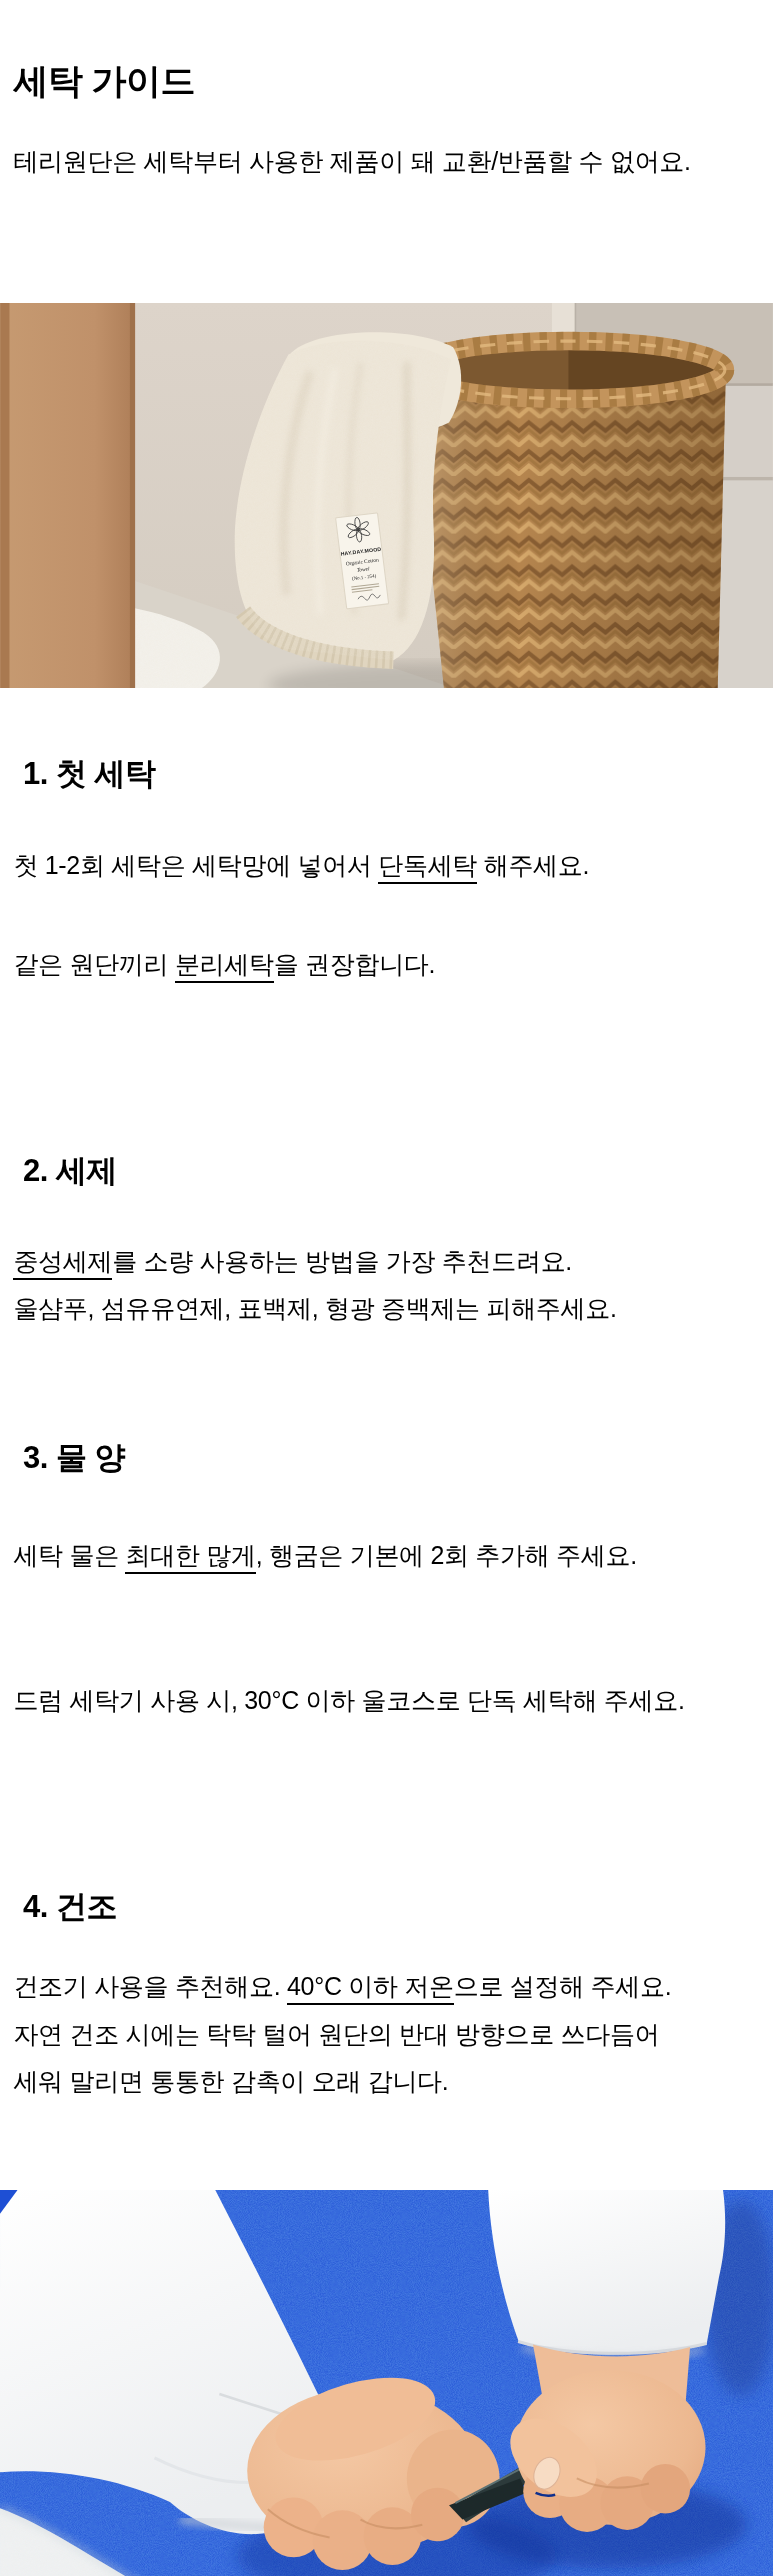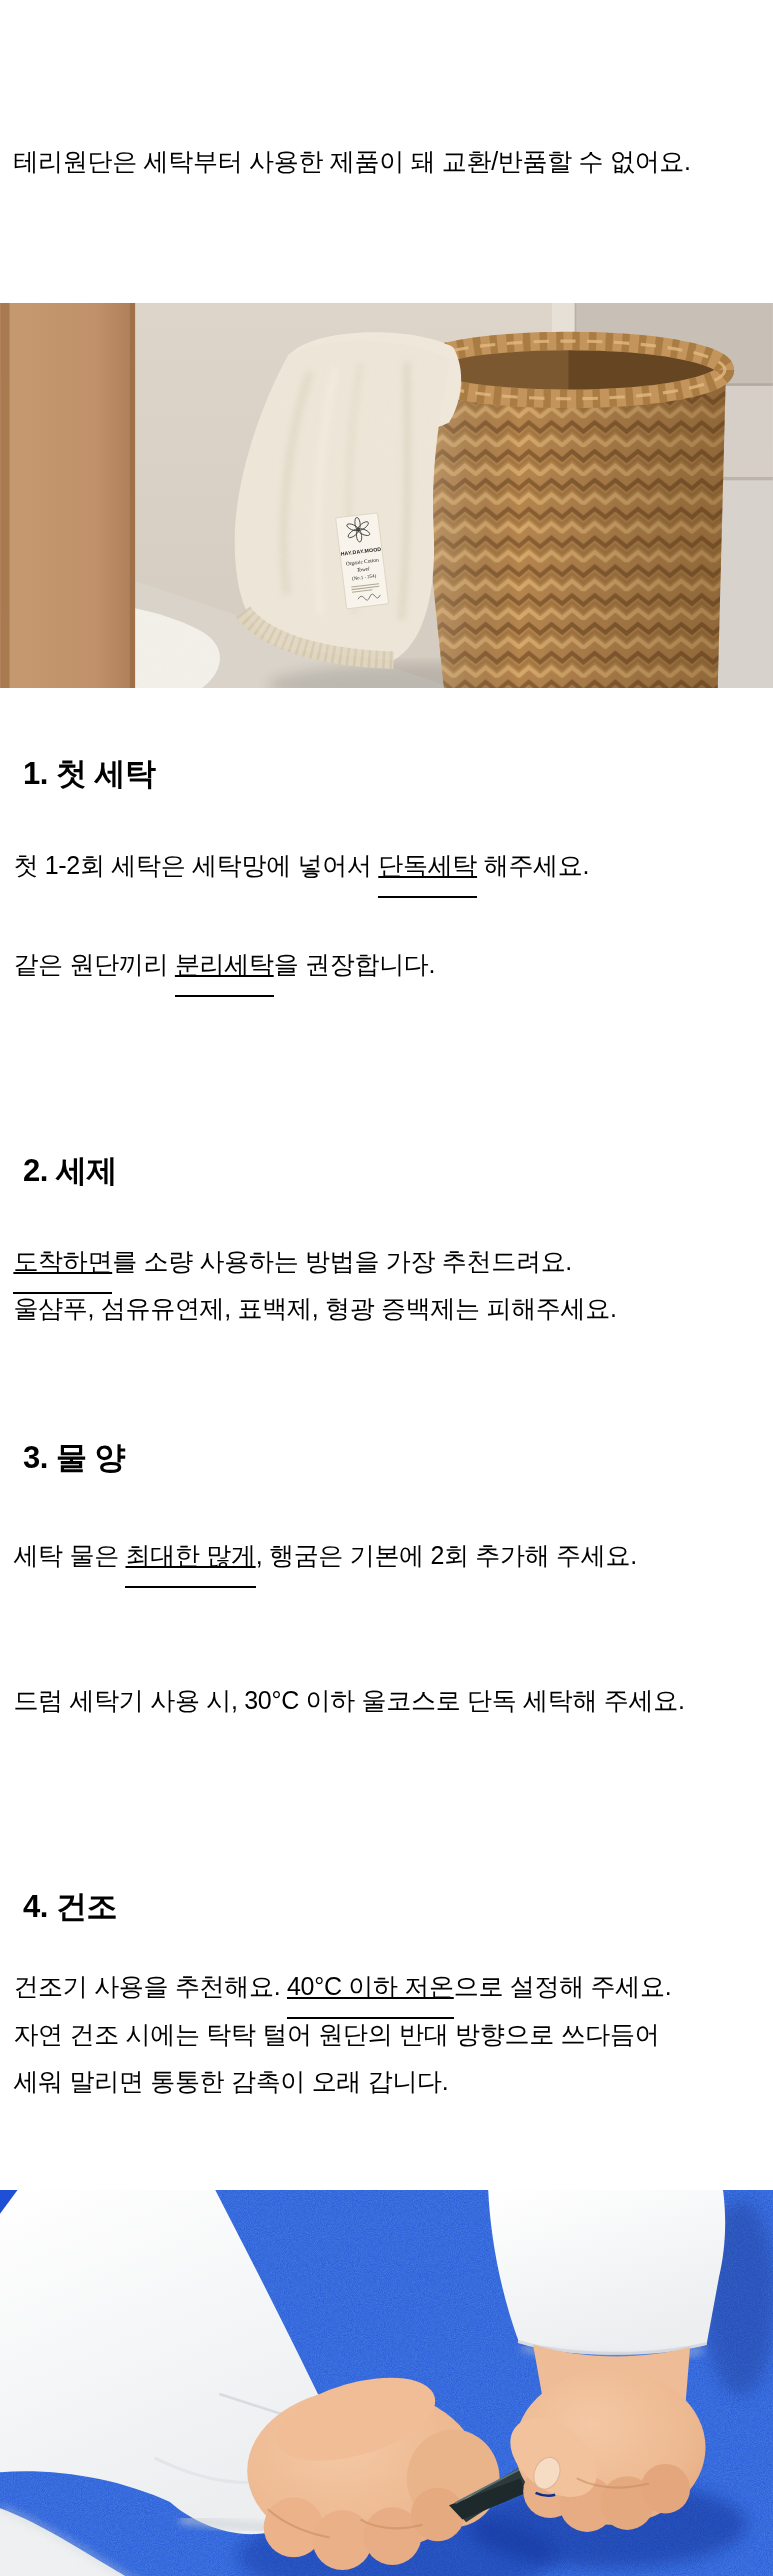--- a/index.html
+++ b/index.html
@@ -12,29 +12,30 @@
     letter-spacing:-0.5px;white-space:nowrap;
   }
   .h{
     position:absolute;left:23px;font-size:31px;font-weight:800;
     letter-spacing:-0.5px;white-space:nowrap;text-align:right;
   }
   .line{
     position:absolute;left:13.4px;font-size:25px;font-weight:400;
     letter-spacing:-0.3px;white-space:nowrap;line-height:1.15;
   }
-  .u{border-bottom:2.6px solid #000;padding-bottom:17px;text-decoration:underline;}
+  .u{border-bottom:2.6px solid #000;padding-bottom:3px;}
   .photo{position:absolute;left:0;width:773px;overflow:hidden;}
   .photo svg{display:block;}
 </style>
 </head>
 <body>
 
 <div class="page">
 
+  <div class="title">세탁 가이드</div>
 
   <div class="line" style="top:147px">테리원단은 세탁부터 사용한 제품이 돼 교환/반품할 수 없어요.</div>
 
   <div class="photo" style="top:303px;height:385px">
     <svg width="773" height="385" viewBox="0 0 1501 748">
       <defs>
         <linearGradient id="wallGrad" x1="0" y1="0" x2="0" y2="1">
           <stop offset="0" stop-color="#ddd4ca"></stop>
             <stop offset="1" stop-color="#d4ccc1"></stop>
         </linearGradient>
@@ -142,21 +143,21 @@
         <path d="M 24,162 q 7,-10 13,0 q 5,9 11,-3 q 5,-8 10,2 q 4,7 10,-2" stroke="#555" stroke-width="1.4" fill="none"></path>
       </g>
     </svg>
   </div>
 
   <div class="h" style="top:753px">1. 첫 세탁</div>
   <div class="line" style="top:851px"><span>첫 1-2회 세탁은 세탁망에 넣어서 </span><span class="u">단독세탁</span><span> 해주세요.</span></div>
   <div class="line" style="top:950px"><span>같은 원단끼리 </span><span class="u">분리세탁</span><span>을 권장합니다.</span></div>
 
   <div class="h" style="top:1150px">2. 세제</div>
-  <div class="line" style="top:1247px"><span></span><span class="u">도착하면</span><span>를 소량 사용하는 방법을 가장 추천드려요.</span></div>
+  <div class="line" style="top:1247px"><span></span><span class="u">중성세제</span><span>를 소량 사용하는 방법을 가장 추천드려요.</span></div>
   <div class="line" style="top:1294px">울샴푸, 섬유유연제, 표백제, 형광 증백제는 피해주세요.</div>
 
   <div class="h" style="top:1437px">3. 물 양</div>
   <div class="line" style="top:1541px"><span>세탁 물은 </span><span class="u">최대한 많게</span><span>, 행굼은 기본에 2회 추가해 주세요.</span></div>
   <div class="line" style="top:1686px">드럼 세탁기 사용 시, 30°C 이하 울코스로 단독 세탁해 주세요.</div>
 
   <div class="h" style="top:1886px">4. 건조</div>
   <div class="line" style="top:1972px"><span>건조기 사용을 추천해요. </span><span class="u">40°C 이하 저온</span><span>으로 설정해 주세요.</span></div>
   <div class="line" style="top:2020px">자연 건조 시에는 탁탁 털어 원단의 반대 방향으로 쓰다듬어</div>
   <div class="line" style="top:2067px">세워 말리면 통통한 감촉이 오래 갑니다.</div>

